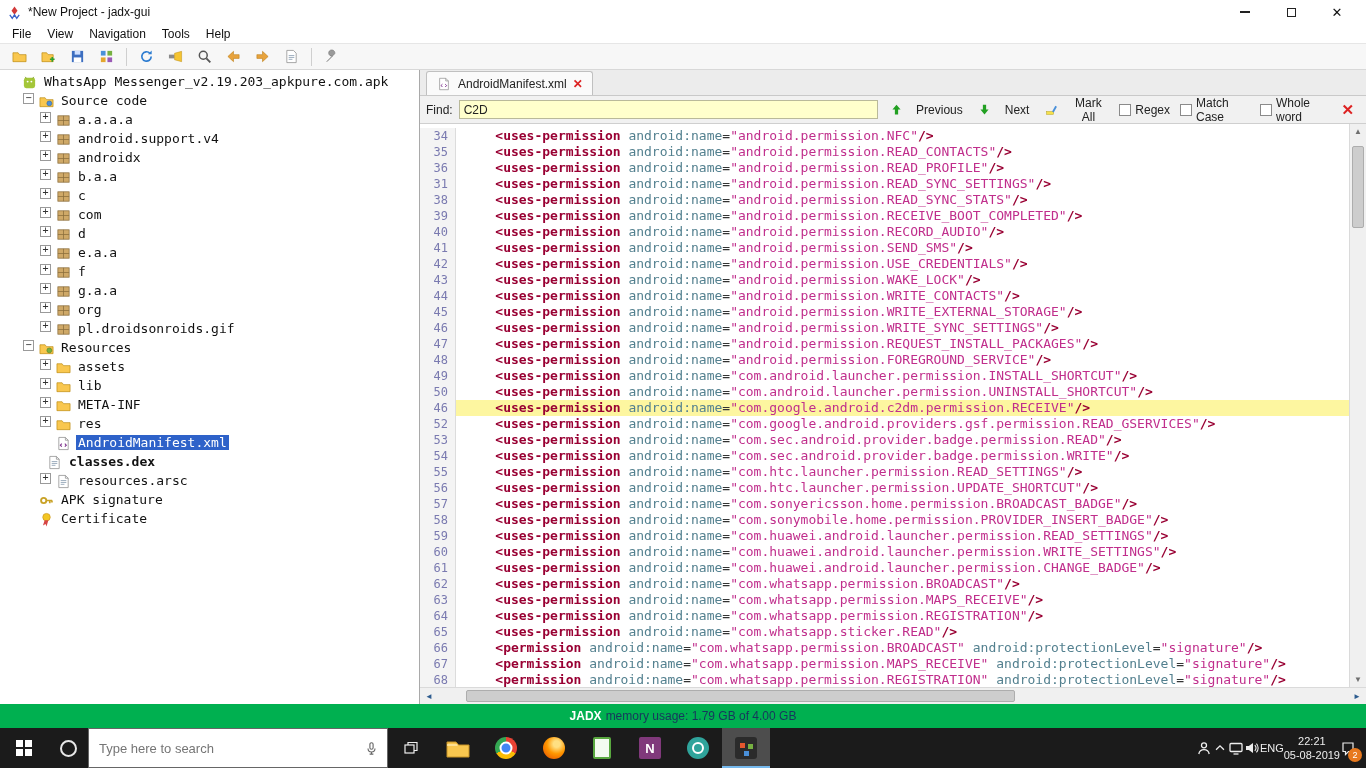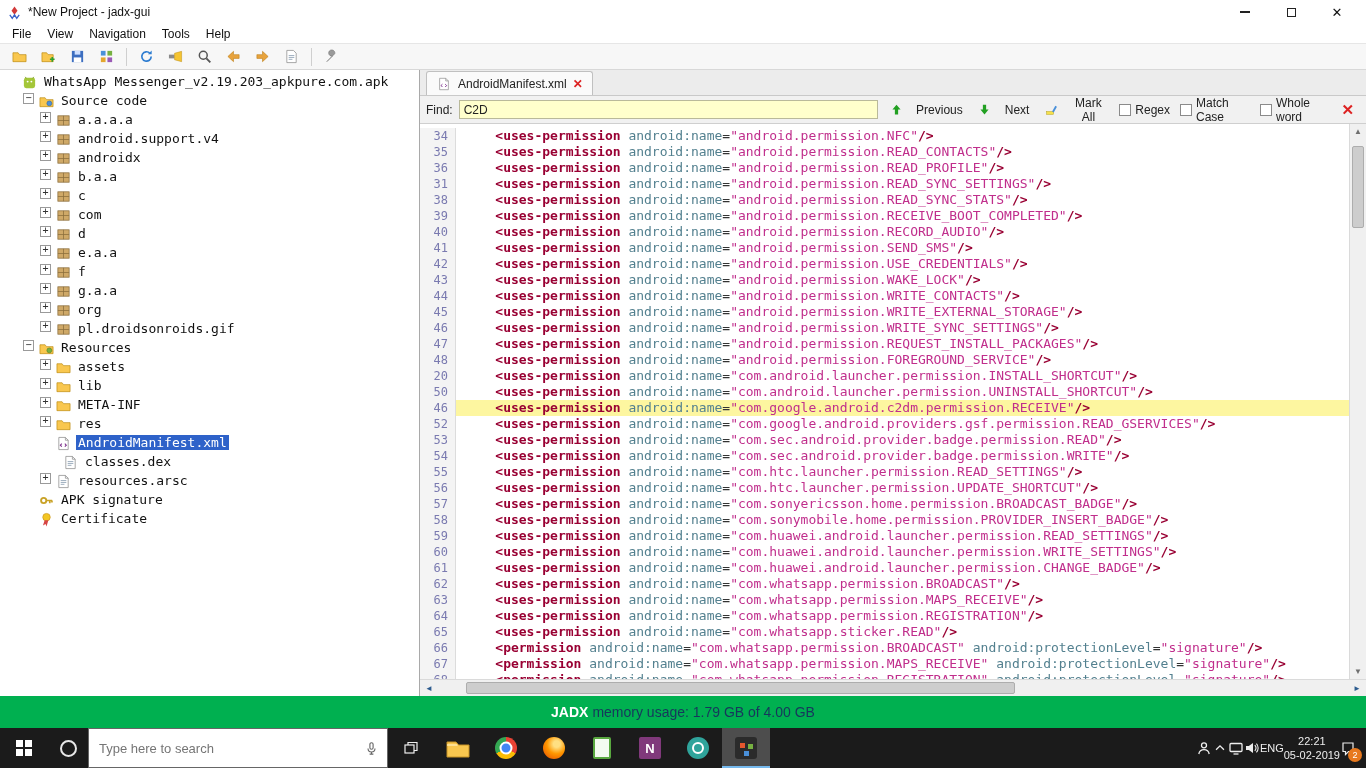--- a/index.html
+++ b/index.html
@@ -70,21 +70,21 @@
   .attr{color:var(--attr-color)}
   .eq{color:#333}
   .str{color:var(--string-color)}
 
   .vscroll{width:17px;flex:none;background:#f0f0f0;border-left:1px solid #dadada;position:relative;display:flex;flex-direction:column;align-items:center;justify-content:space-between;font-size:8px;color:#6f6f6f;padding:3px 0}
   .vthumb{position:absolute;top:22px;left:2px;width:12px;height:82px;background:#cdcdcd;border:1px solid #adadad;border-radius:2px}
   .hscroll{height:17px;flex:none;background:#f0f0f0;border-top:1px solid #dadada;display:flex;align-items:center;justify-content:space-between;font-size:8px;color:#2d5c8f;position:relative;padding:0 5px}
   .hthumb{position:absolute;left:46px;top:2px;width:58%;height:12px;background:#cdcdcd;border:1px solid #adadad;border-radius:2px}
 
   
-  .statusbar{height:32px;background:var(--status-green);display:flex;align-items:center;justify-content:center;font-size:14px;gap:4px;flex:none}
+  .statusbar{height:24px;background:var(--status-green);display:flex;align-items:center;justify-content:center;font-size:12px;gap:4px;flex:none}
   .status-app{color:#fff;font-weight:bold}
   .status-mem{color:#17365d}
 
   
   .taskbar{height:40px;background:#1b1b1b;display:flex;align-items:stretch;color:#eee;flex:none}
   .start-btn{width:48px;display:flex;align-items:center;justify-content:center;background:none;border:none}
   .win-logo{display:grid;grid-template-columns:7px 7px;grid-template-rows:7px 7px;gap:2px}
   .win-logo span{background:#fff}
   .cortana{width:40px;display:flex;align-items:center;justify-content:center}
   .cortana-ring{width:17px;height:17px;border:2px solid #e8e8e8;border-radius:50%}
@@ -432,21 +432,21 @@
           <span class="toggle hidden">+</span>
           <span class="icon tree-ic">
             <svg viewBox="0 0 16 16" width="15" height="15">
               <path d="M3 1.5h7l3 3v10H3z" fill="#fff" stroke="#8c8c8c" stroke-width=".8"></path>
               <path d="M10 1.5v3h3" fill="none" stroke="#8c8c8c" stroke-width=".8"></path>
               <path d="M6.2 8.2L4.6 9.8l1.6 1.6M9.4 8.2L11 9.8l-1.6 1.6" stroke="#7b2d8b" stroke-width="1.1" fill="none"></path>
             </svg>
           </span>
           <span class="tree-label selected">AndroidManifest.xml</span>
         </div>
-        <div class="tree-row" style="padding-left: 47px;">
+        <div class="tree-row" style="padding-left: 31px; font-weight: bold;">
           <span class="toggle hidden">+</span>
           <span class="icon tree-ic">
             <svg viewBox="0 0 16 16" width="15" height="15">
               <path d="M3 1.5h7l3 3v10H3z" fill="#fff" stroke="#8c8c8c" stroke-width=".8"></path>
               <path d="M10 1.5v3h3" fill="none" stroke="#8c8c8c" stroke-width=".8"></path>
               <path d="M5 7h6M5 9h6M5 11h4" stroke="#99aabb" stroke-width="1"></path>
             </svg>
           </span>
           <span class="tree-label">classes.dex</span>
         </div>
@@ -552,21 +552,21 @@
             <div class="code-line"><span class="ln">39</span><span class="code-text"><span class="ind">    </span><span class="tag">&lt;uses-permission</span> <span class="attr">android:name</span><span class="eq">=</span><span class="str">"android.permission.RECEIVE_BOOT_COMPLETED"</span><span class="tag">/&gt;</span></span></div>
             <div class="code-line"><span class="ln">40</span><span class="code-text"><span class="ind">    </span><span class="tag">&lt;uses-permission</span> <span class="attr">android:name</span><span class="eq">=</span><span class="str">"android.permission.RECORD_AUDIO"</span><span class="tag">/&gt;</span></span></div>
             <div class="code-line"><span class="ln">41</span><span class="code-text"><span class="ind">    </span><span class="tag">&lt;uses-permission</span> <span class="attr">android:name</span><span class="eq">=</span><span class="str">"android.permission.SEND_SMS"</span><span class="tag">/&gt;</span></span></div>
             <div class="code-line"><span class="ln">42</span><span class="code-text"><span class="ind">    </span><span class="tag">&lt;uses-permission</span> <span class="attr">android:name</span><span class="eq">=</span><span class="str">"android.permission.USE_CREDENTIALS"</span><span class="tag">/&gt;</span></span></div>
             <div class="code-line"><span class="ln">43</span><span class="code-text"><span class="ind">    </span><span class="tag">&lt;uses-permission</span> <span class="attr">android:name</span><span class="eq">=</span><span class="str">"android.permission.WAKE_LOCK"</span><span class="tag">/&gt;</span></span></div>
             <div class="code-line"><span class="ln">44</span><span class="code-text"><span class="ind">    </span><span class="tag">&lt;uses-permission</span> <span class="attr">android:name</span><span class="eq">=</span><span class="str">"android.permission.WRITE_CONTACTS"</span><span class="tag">/&gt;</span></span></div>
             <div class="code-line"><span class="ln">45</span><span class="code-text"><span class="ind">    </span><span class="tag">&lt;uses-permission</span> <span class="attr">android:name</span><span class="eq">=</span><span class="str">"android.permission.WRITE_EXTERNAL_STORAGE"</span><span class="tag">/&gt;</span></span></div>
             <div class="code-line"><span class="ln">46</span><span class="code-text"><span class="ind">    </span><span class="tag">&lt;uses-permission</span> <span class="attr">android:name</span><span class="eq">=</span><span class="str">"android.permission.WRITE_SYNC_SETTINGS"</span><span class="tag">/&gt;</span></span></div>
             <div class="code-line"><span class="ln">47</span><span class="code-text"><span class="ind">    </span><span class="tag">&lt;uses-permission</span> <span class="attr">android:name</span><span class="eq">=</span><span class="str">"android.permission.REQUEST_INSTALL_PACKAGES"</span><span class="tag">/&gt;</span></span></div>
             <div class="code-line"><span class="ln">48</span><span class="code-text"><span class="ind">    </span><span class="tag">&lt;uses-permission</span> <span class="attr">android:name</span><span class="eq">=</span><span class="str">"android.permission.FOREGROUND_SERVICE"</span><span class="tag">/&gt;</span></span></div>
-            <div class="code-line"><span class="ln">20</span><span class="code-text"><span class="ind">    </span><span class="tag">&lt;uses-permission</span> <span class="attr">android:name</span><span class="eq">=</span><span class="str">"com.android.launcher.permission.INSTALL_SHORTCUT"</span><span class="tag">/&gt;</span></span></div>
+            <div class="code-line"><span class="ln">49</span><span class="code-text"><span class="ind">    </span><span class="tag">&lt;uses-permission</span> <span class="attr">android:name</span><span class="eq">=</span><span class="str">"com.android.launcher.permission.INSTALL_SHORTCUT"</span><span class="tag">/&gt;</span></span></div>
             <div class="code-line"><span class="ln">50</span><span class="code-text"><span class="ind">    </span><span class="tag">&lt;uses-permission</span> <span class="attr">android:name</span><span class="eq">=</span><span class="str">"com.android.launcher.permission.UNINSTALL_SHORTCUT"</span><span class="tag">/&gt;</span></span></div>
             <div class="code-line hl"><span class="ln">46</span><span class="code-text"><span class="ind">    </span><span class="tag">&lt;uses-permission</span> <span class="attr">android:name</span><span class="eq">=</span><span class="str">"com.google.android.c2dm.permission.RECEIVE"</span><span class="tag">/&gt;</span></span></div>
             <div class="code-line"><span class="ln">52</span><span class="code-text"><span class="ind">    </span><span class="tag">&lt;uses-permission</span> <span class="attr">android:name</span><span class="eq">=</span><span class="str">"com.google.android.providers.gsf.permission.READ_GSERVICES"</span><span class="tag">/&gt;</span></span></div>
             <div class="code-line"><span class="ln">53</span><span class="code-text"><span class="ind">    </span><span class="tag">&lt;uses-permission</span> <span class="attr">android:name</span><span class="eq">=</span><span class="str">"com.sec.android.provider.badge.permission.READ"</span><span class="tag">/&gt;</span></span></div>
             <div class="code-line"><span class="ln">54</span><span class="code-text"><span class="ind">    </span><span class="tag">&lt;uses-permission</span> <span class="attr">android:name</span><span class="eq">=</span><span class="str">"com.sec.android.provider.badge.permission.WRITE"</span><span class="tag">/&gt;</span></span></div>
             <div class="code-line"><span class="ln">55</span><span class="code-text"><span class="ind">    </span><span class="tag">&lt;uses-permission</span> <span class="attr">android:name</span><span class="eq">=</span><span class="str">"com.htc.launcher.permission.READ_SETTINGS"</span><span class="tag">/&gt;</span></span></div>
             <div class="code-line"><span class="ln">56</span><span class="code-text"><span class="ind">    </span><span class="tag">&lt;uses-permission</span> <span class="attr">android:name</span><span class="eq">=</span><span class="str">"com.htc.launcher.permission.UPDATE_SHORTCUT"</span><span class="tag">/&gt;</span></span></div>
             <div class="code-line"><span class="ln">57</span><span class="code-text"><span class="ind">    </span><span class="tag">&lt;uses-permission</span> <span class="attr">android:name</span><span class="eq">=</span><span class="str">"com.sonyericsson.home.permission.BROADCAST_BADGE"</span><span class="tag">/&gt;</span></span></div>
             <div class="code-line"><span class="ln">58</span><span class="code-text"><span class="ind">    </span><span class="tag">&lt;uses-permission</span> <span class="attr">android:name</span><span class="eq">=</span><span class="str">"com.sonymobile.home.permission.PROVIDER_INSERT_BADGE"</span><span class="tag">/&gt;</span></span></div>
             <div class="code-line"><span class="ln">59</span><span class="code-text"><span class="ind">    </span><span class="tag">&lt;uses-permission</span> <span class="attr">android:name</span><span class="eq">=</span><span class="str">"com.huawei.android.launcher.permission.READ_SETTINGS"</span><span class="tag">/&gt;</span></span></div>
@@ -678,21 +678,21 @@
       </span>
       <span class="icon">
         <svg viewBox="0 0 16 16" width="16" height="16">
             <path d="M2 6v4h2.8L9 13V3L4.8 6z" fill="#eee"></path>
             <path d="M10.8 5.2a4.2 4.2 0 0 1 0 5.6M12.4 3.6a6.4 6.4 0 0 1 0 8.8" stroke="#eee" stroke-width="1.1" fill="none"></path>
           </svg>
       </span>
       <span class="tray-lang">ENG</span>
       <div class="tray-clock">
         <div>22:21</div>
-        <div>05-02-2019</div>
+        <div>05-08-2019</div>
       </div>
       <span class="action-center">
         <span class="icon">
           <svg viewBox="0 0 16 16" width="17" height="17">
               <path d="M3 2.5h10V11H8.5L5.5 14v-3H3z" fill="none" stroke="#eee" stroke-width="1.2"></path>
             </svg>
         </span>
         <span class="badge">2</span>
       </span>
     </div>

